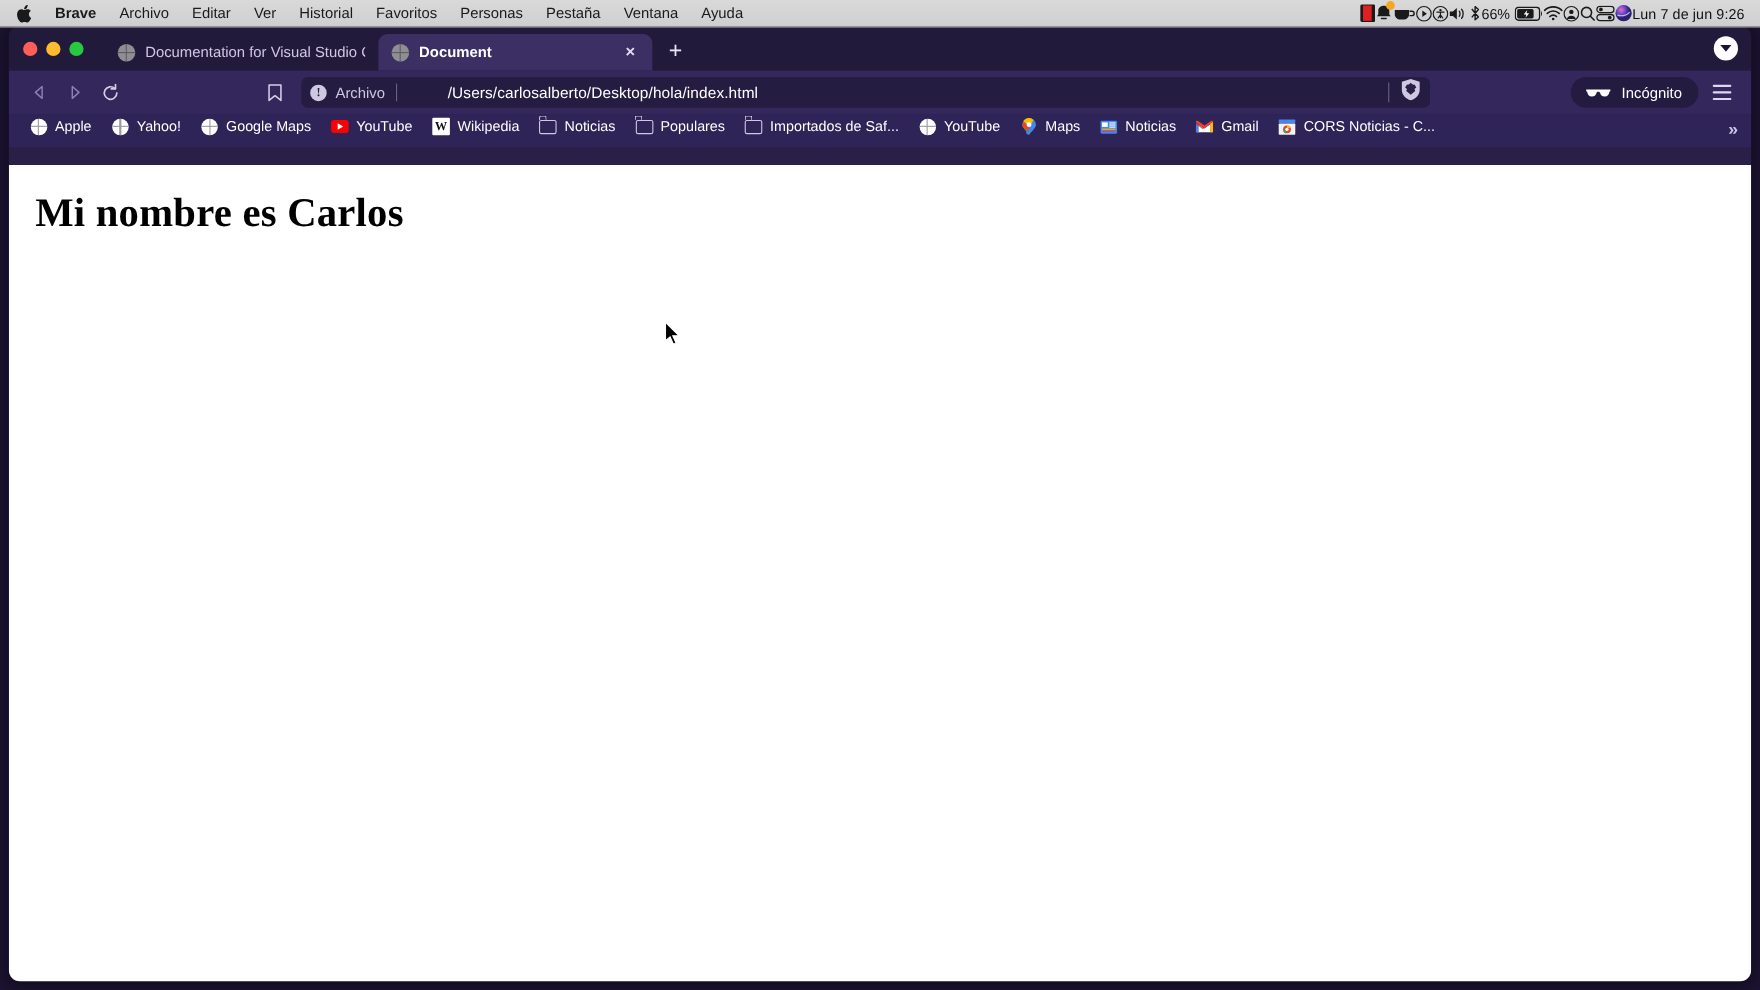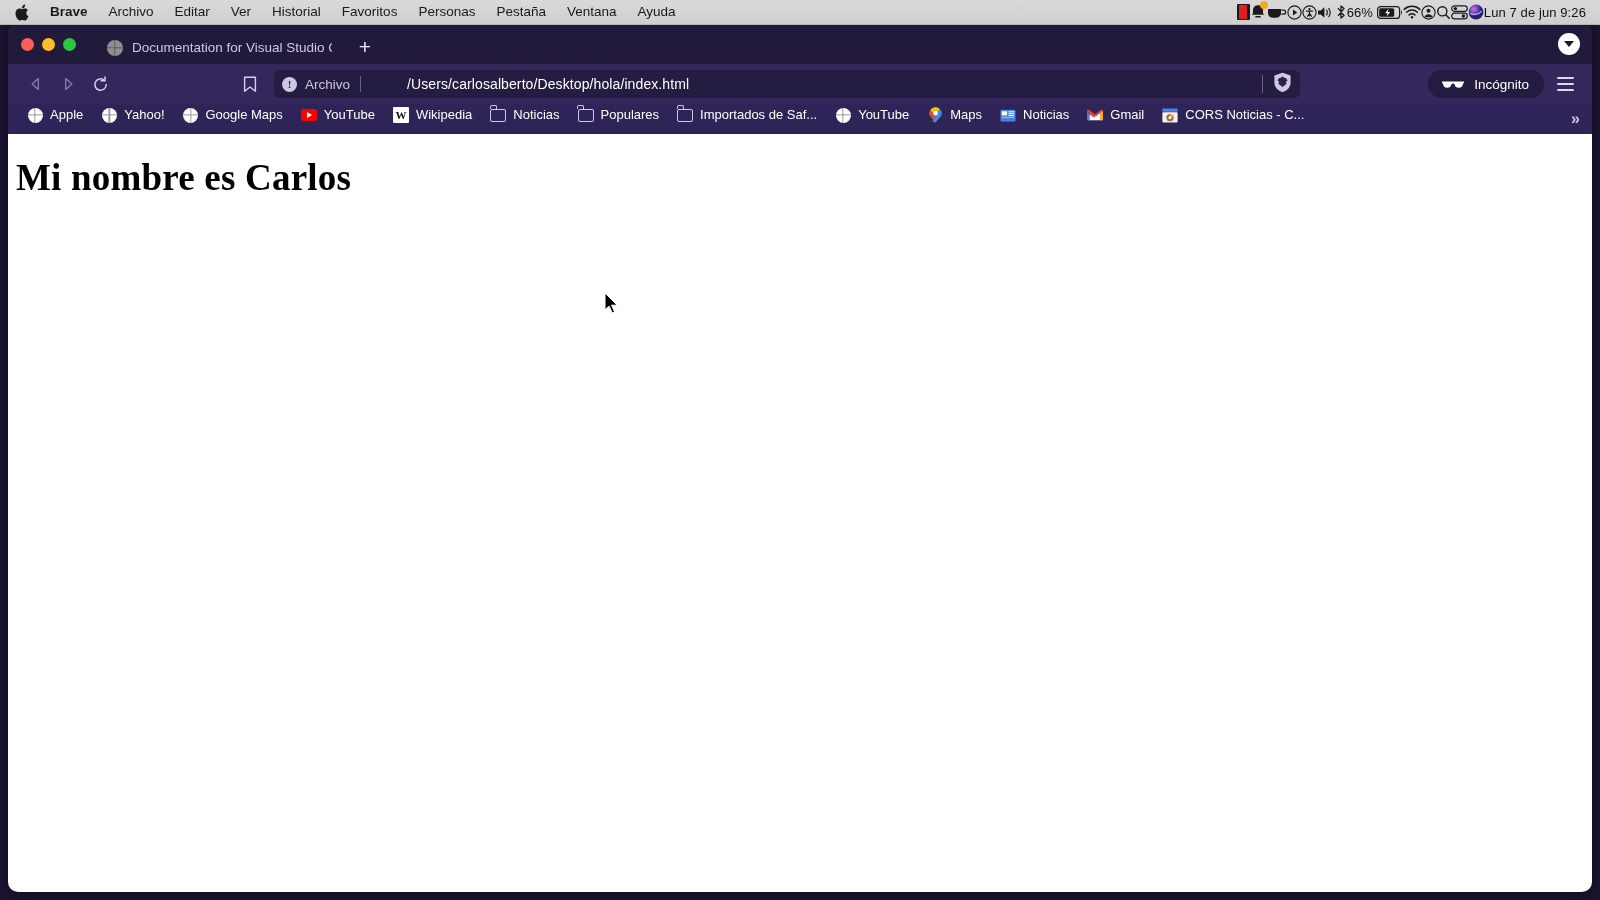--- a/index.html
+++ b/index.html
@@ -162,21 +162,21 @@
   }
   .bm-wiki {
     width: 16px; height: 16px; background: #ffffff; color: #111; font-family: "Liberation Serif", serif;
     font-size: 11px; font-weight: bold; display:flex; align-items:center; justify-content:center; border-radius: 1px;
   }
   .bm-overflow { position: absolute; right: 12px; color: #cdc4e6; font-size: 16px; font-weight: bold; }
 
   
   .page { background: #ffffff; height: 758px; position: relative; }
   .page h1 {
-    margin: 0; padding: 22px 0 0 8px;
+    margin: 16px; padding: 22px 0 0 8px;
     font-family: "Liberation Serif", "DejaVu Serif", serif;
     font-size: 37px; font-weight: bold; color: #000000; letter-spacing: 0.2px;
   }
 
   
   .cursor { position: absolute; left: 604px; top: 292px; z-index: 80; pointer-events:none; }
 </style>
 </head>
 <body>
 
@@ -306,20 +306,25 @@
         <span class="tl red"></span>
         <span class="tl yellow"></span>
         <span class="tl green"></span>
       </div>
 
       <div class="tab inactive">
         <span class="favicon-globe"></span>
         <span class="tab-title">Documentation for Visual Studio Co</span>
       </div>
 
+      <div class="tab active">
+        <span class="favicon-globe"></span>
+        <span class="tab-title">Document</span>
+        <span class="tab-close">×</span>
+      </div>
 
       <div class="newtab">+</div>
 
       <div class="tabsearch">
         <span class="caret"></span>
       </div>
     </div>
 
     <div class="toolbar">
       <div class="tb-btn dim">

